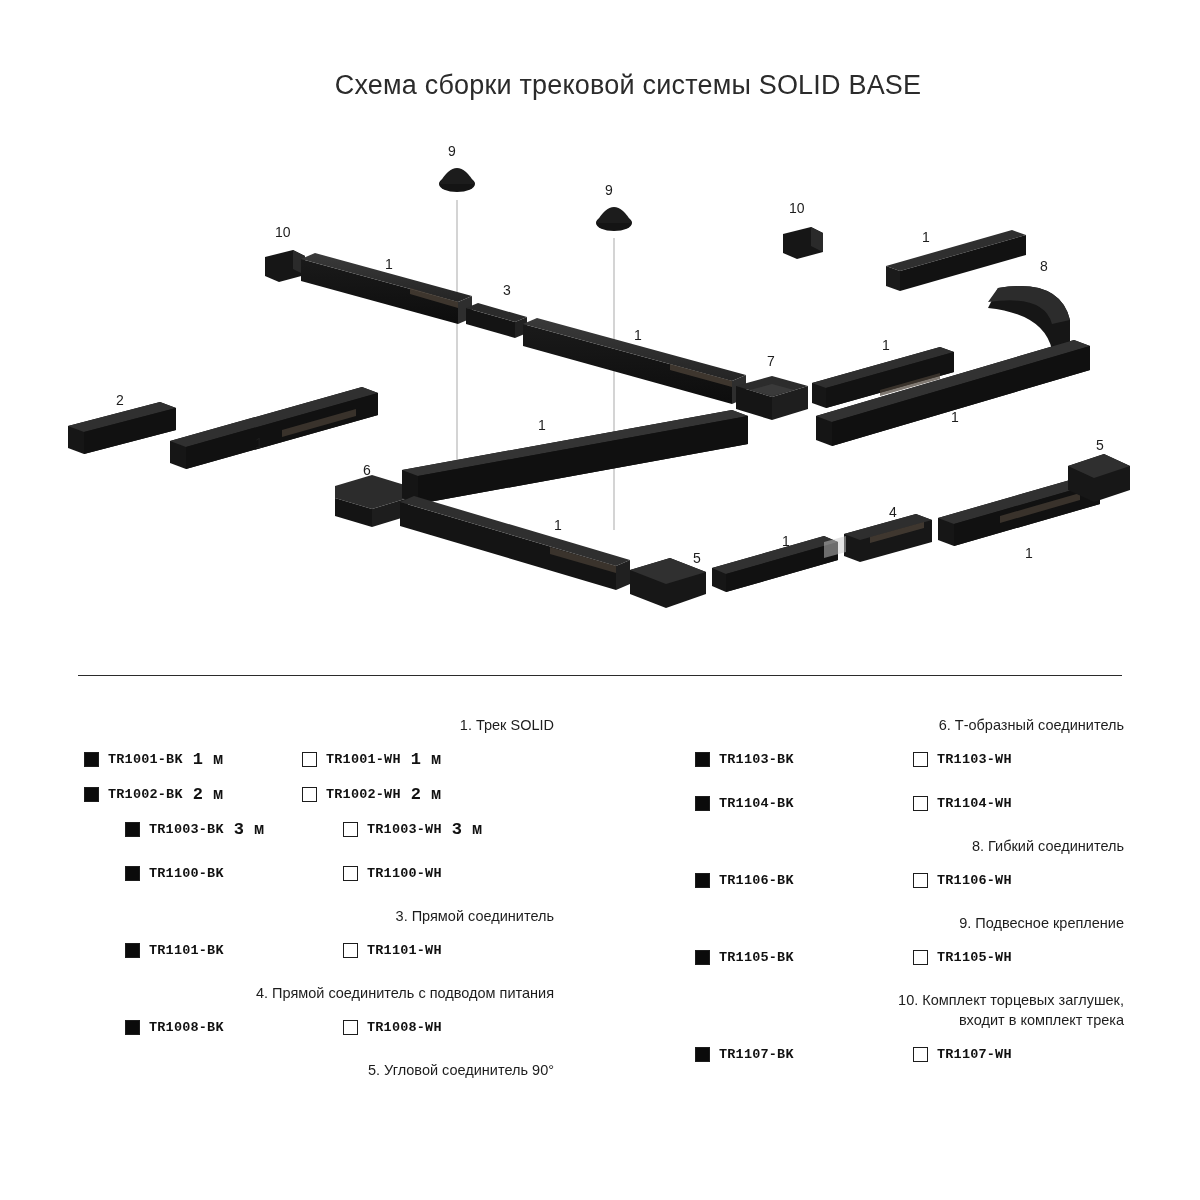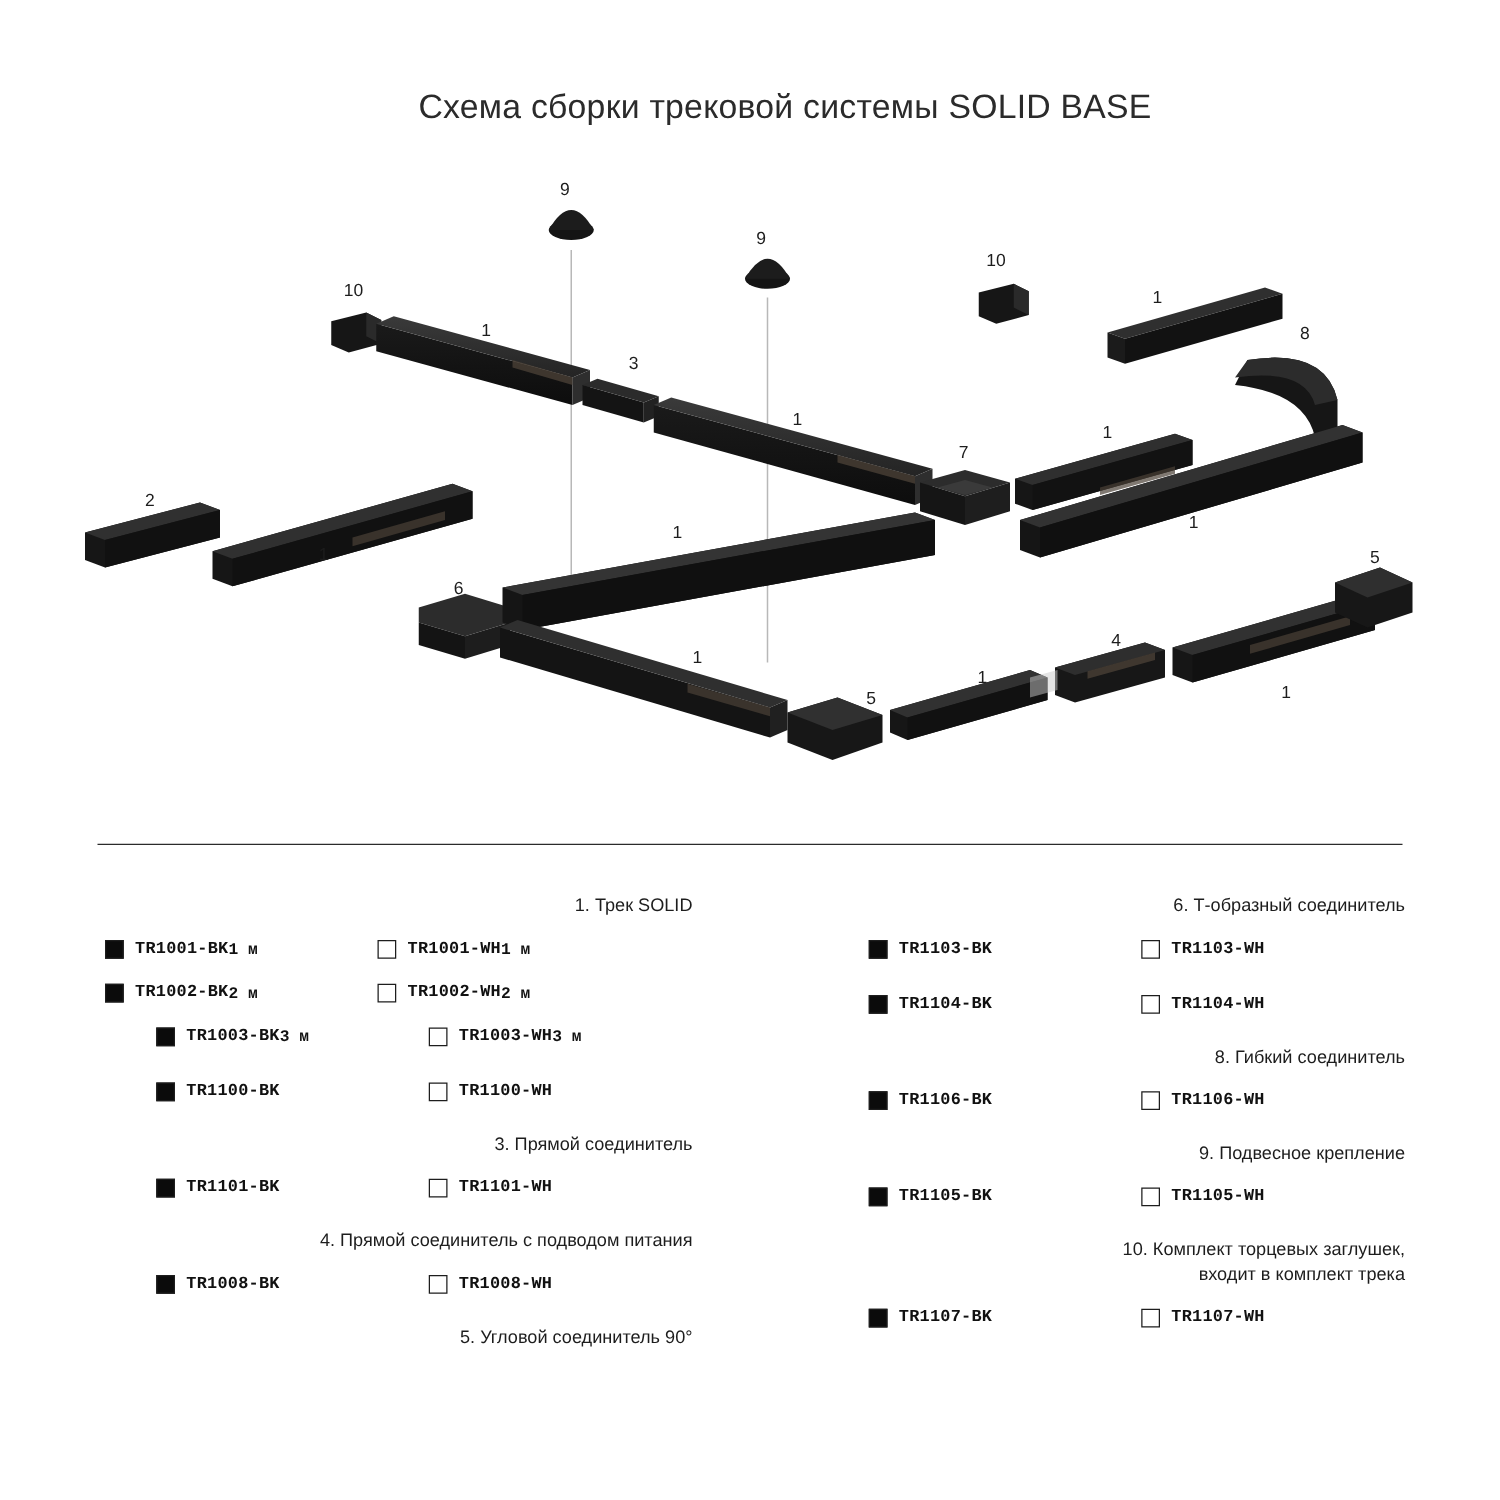--- a/index.html
+++ b/index.html
@@ -103,22 +103,23 @@
   }
   .swatch.bk { background: #0b0b0b; }
   .swatch.wh { background: #ffffff; }
   .code {
     font-size: 13.5px;
     font-weight: bold;
     letter-spacing: 0.2px;
     color: #111;
   }
   .len {
-    font-size: 13px;
+    font-size: 17px;
     font-weight: bold;
+    margin-left: 10px;
     color: #111;
   }
   .callout {
     font-size: 14px;
     fill: #1d1d1d;
     font-family: "Liberation Sans", sans-serif;
   }
 </style>
 </head>
 <body>

